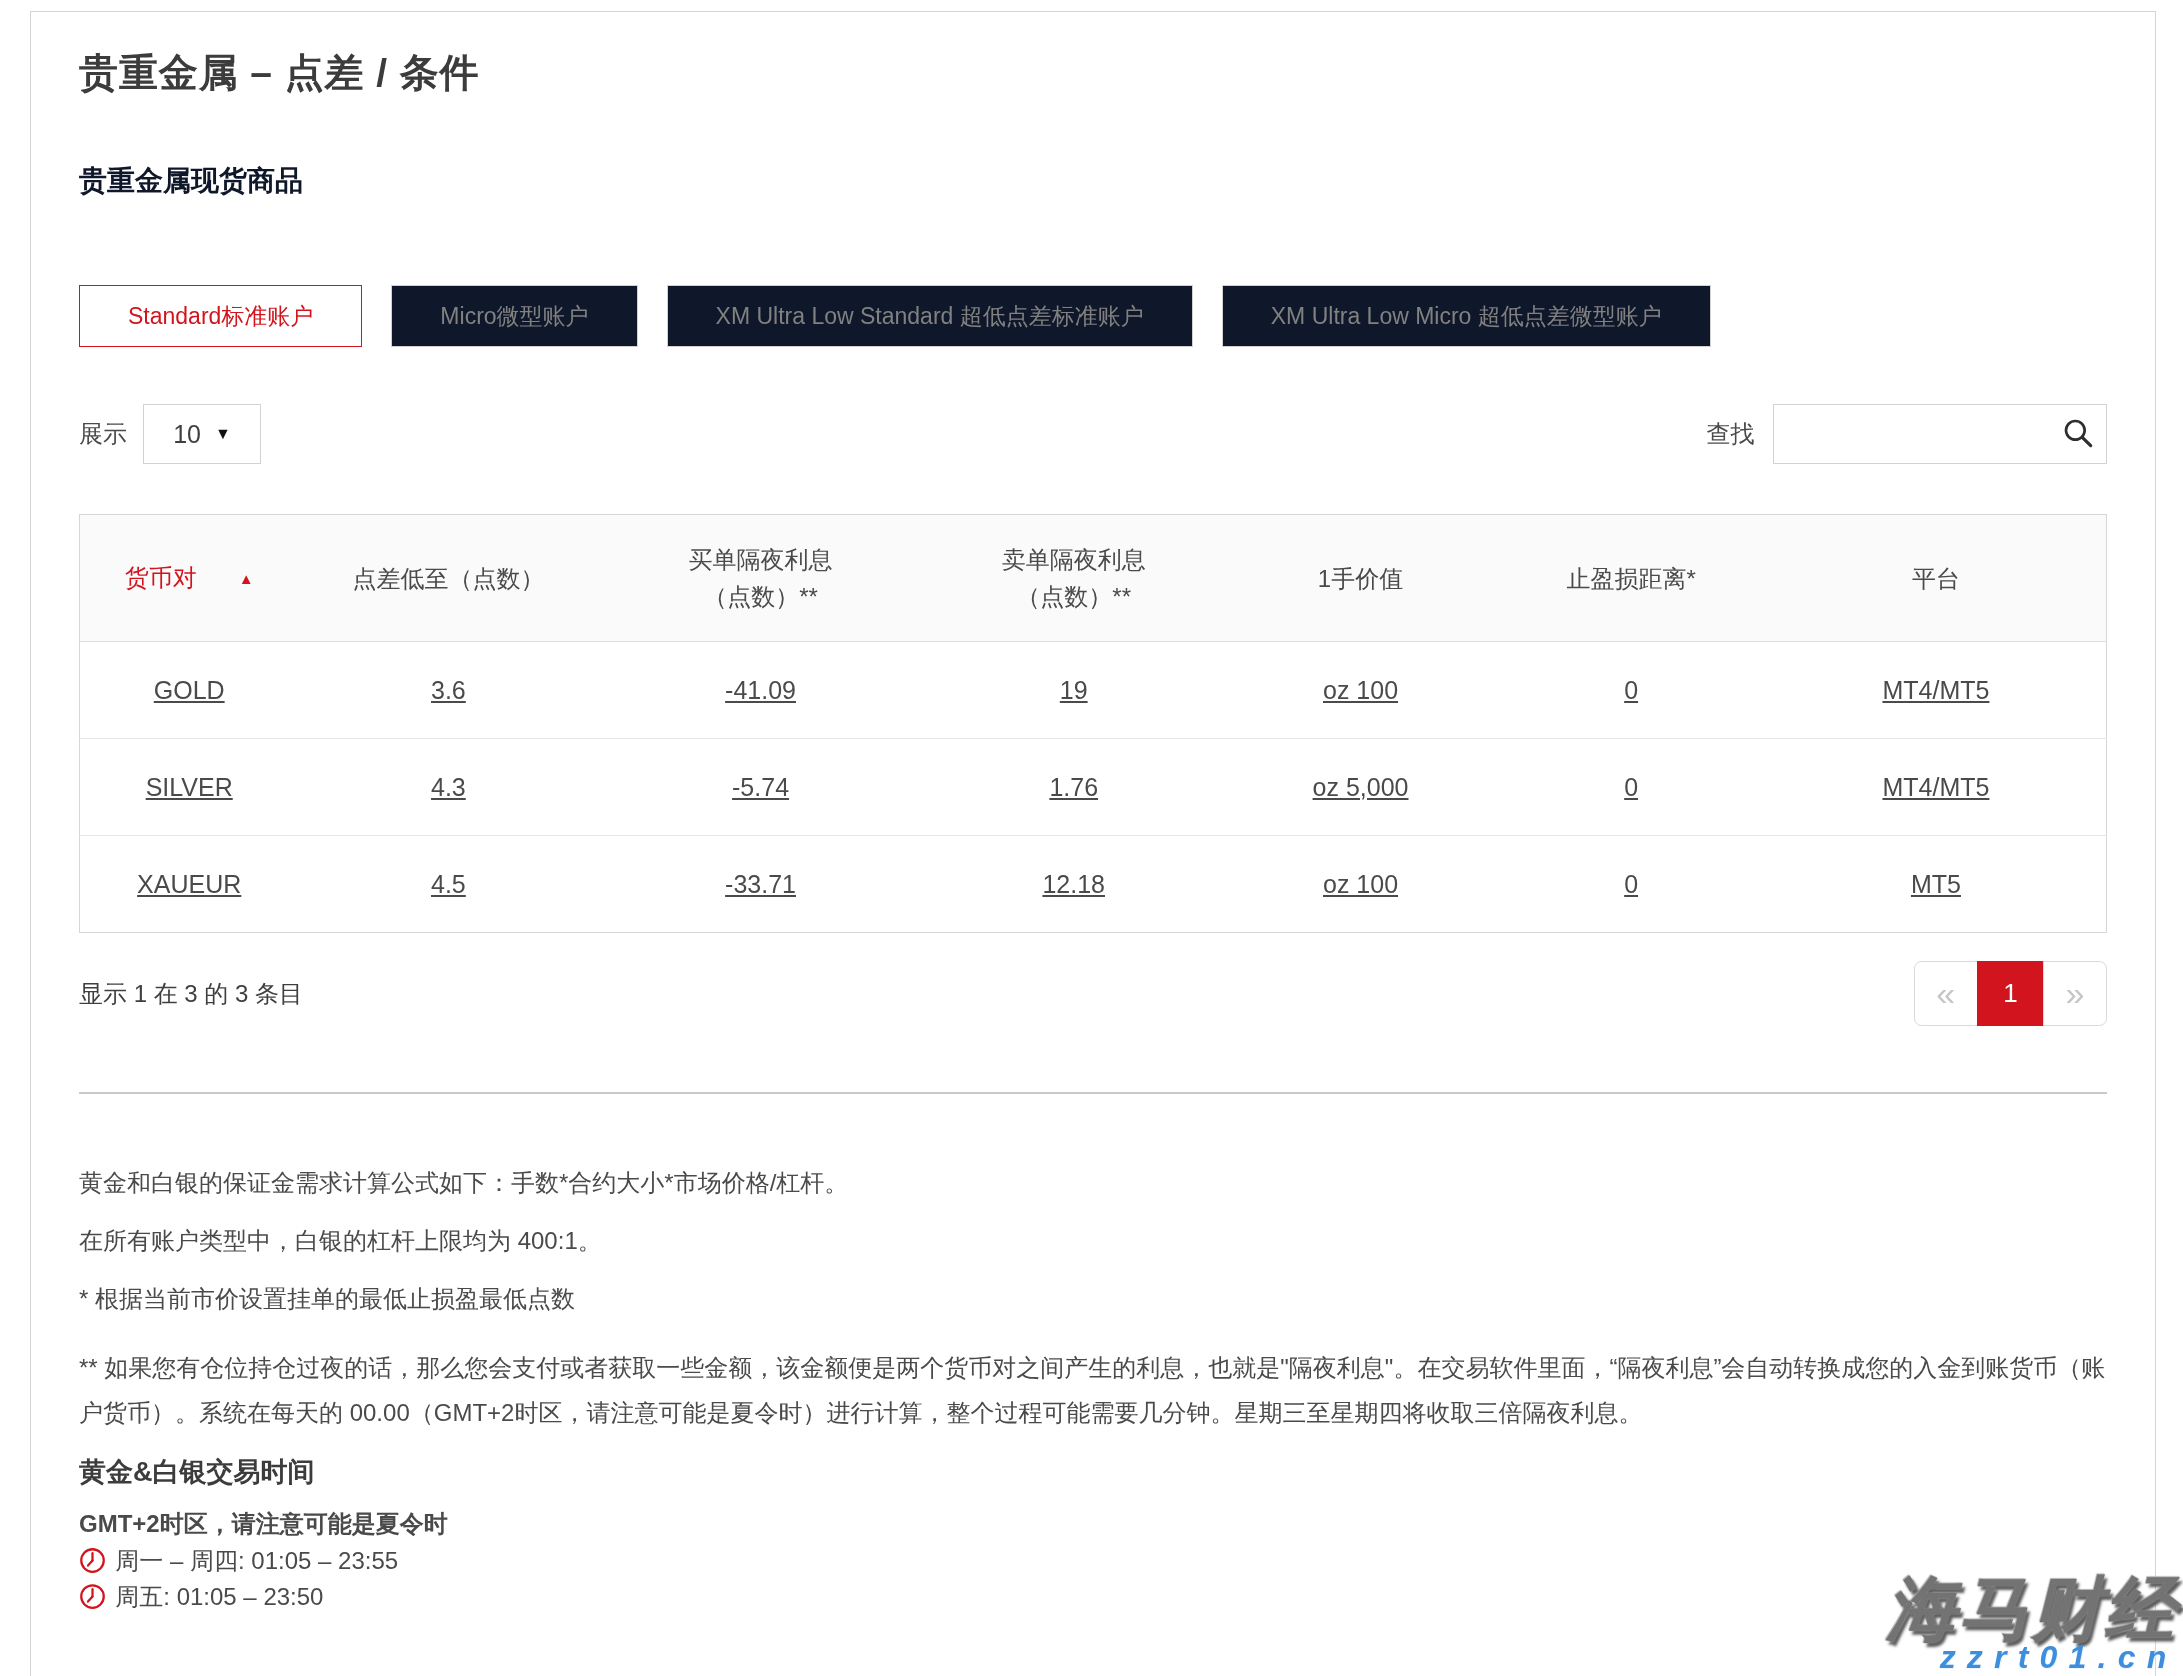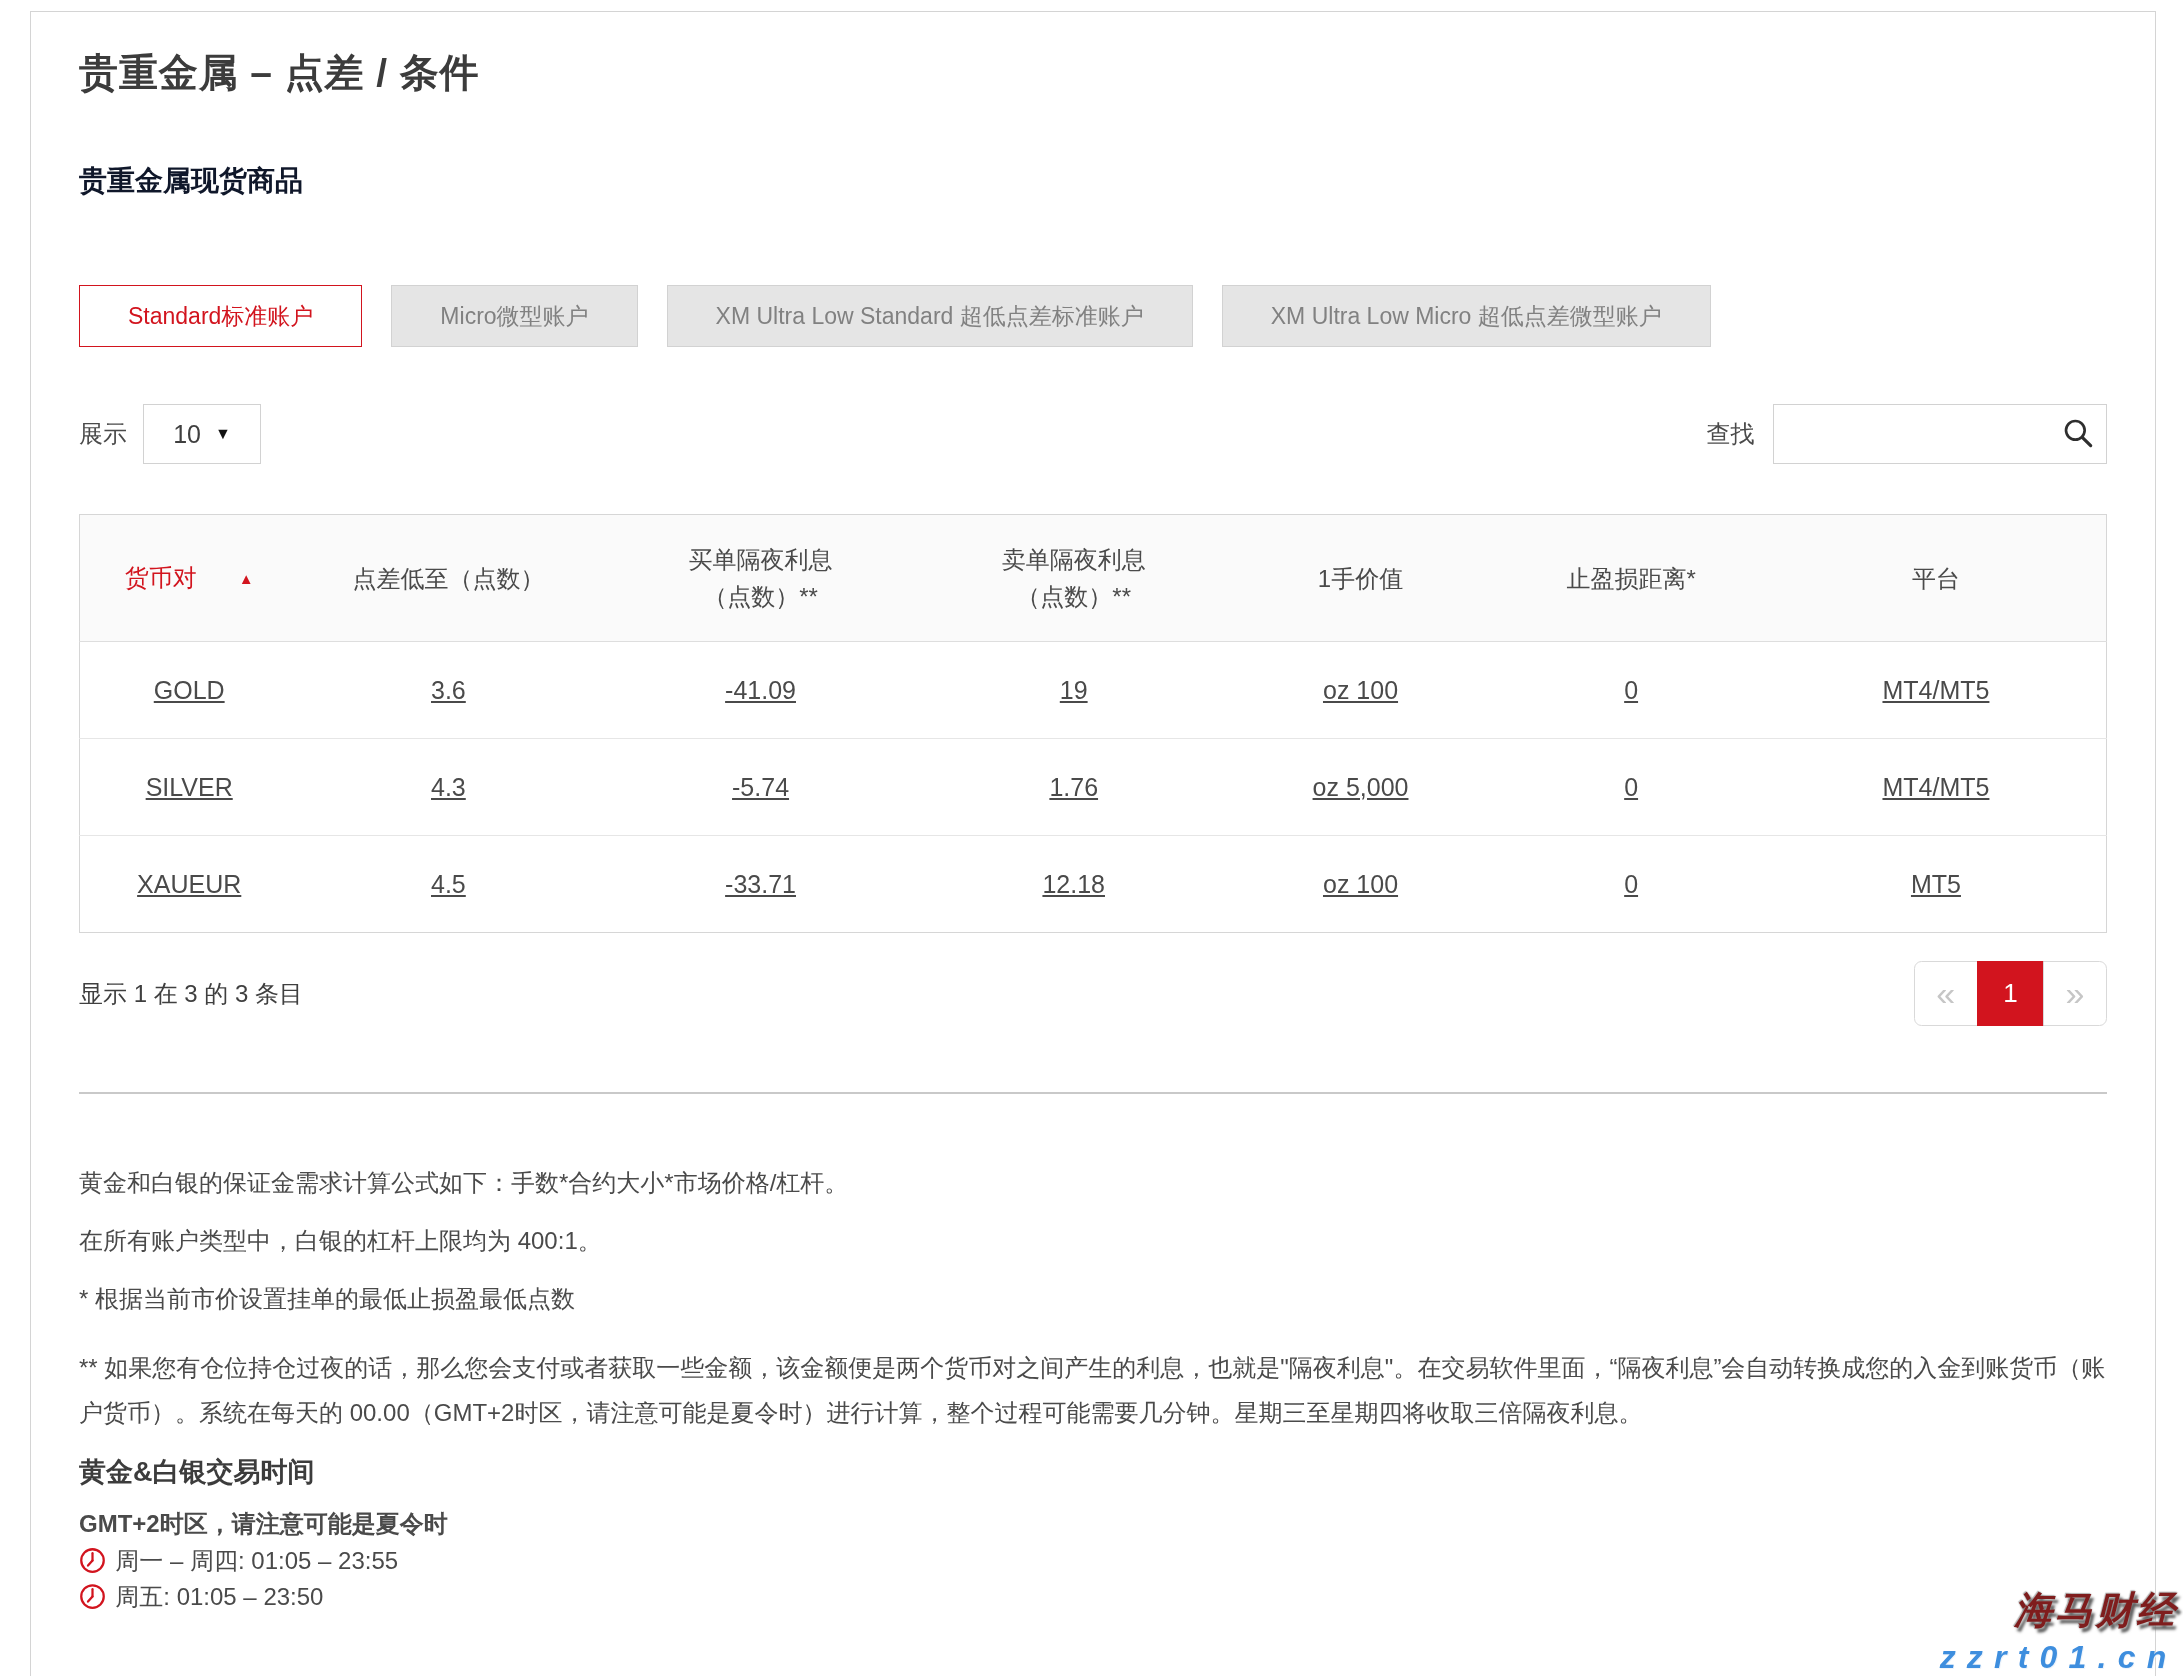--- a/index.html
+++ b/index.html
@@ -30,21 +30,21 @@
     font-size: 28px; font-weight: bold; color: #0f172a;
   }
 
   
   .tabs { margin-top: 85px; display: flex; gap: 29px; }
   .tab-btn {
     height: 62px;
     display: inline-flex; align-items: center; justify-content: center;
     padding: 0 48px;
     font-size: 23px;
-    background: #e5e5e5;
+    background: #0f172a;
     border: 1.9px solid #d2d2d2;
     color: #818181;
     cursor: pointer;
     white-space: nowrap;
   }
   .tab-btn.active {
     background: #fff;
     border-color: #d2141e;
     color: #d2141e;
   }
@@ -165,22 +165,22 @@
   
   .watermark {
     position: absolute;
     right: 5.6px; bottom: 0;
     text-align: right;
     z-index: 5;
     font-style: italic;
     pointer-events: none;
   }
   .watermark-brand {
-    font-size: 38px; font-weight: bold;
-    color: #7f1d1d;
+    font-size: 70px; font-weight: bold;
+    color: #737373;
     letter-spacing: 2.8px;
     text-shadow: 0 0 1.9px #9a9a9a, 2.8px 3.7px 2.8px #5c5c5c, -0.9px -0.9px 0.9px #bdbdbd;
     line-height: 58px;
     font-family: Liberation Serif, serif;
   }
   .watermark-site {
     font-size: 32px; font-weight: bold;
     color: #3e8ede;
     letter-spacing: 11.2px;
     line-height: 37px;

